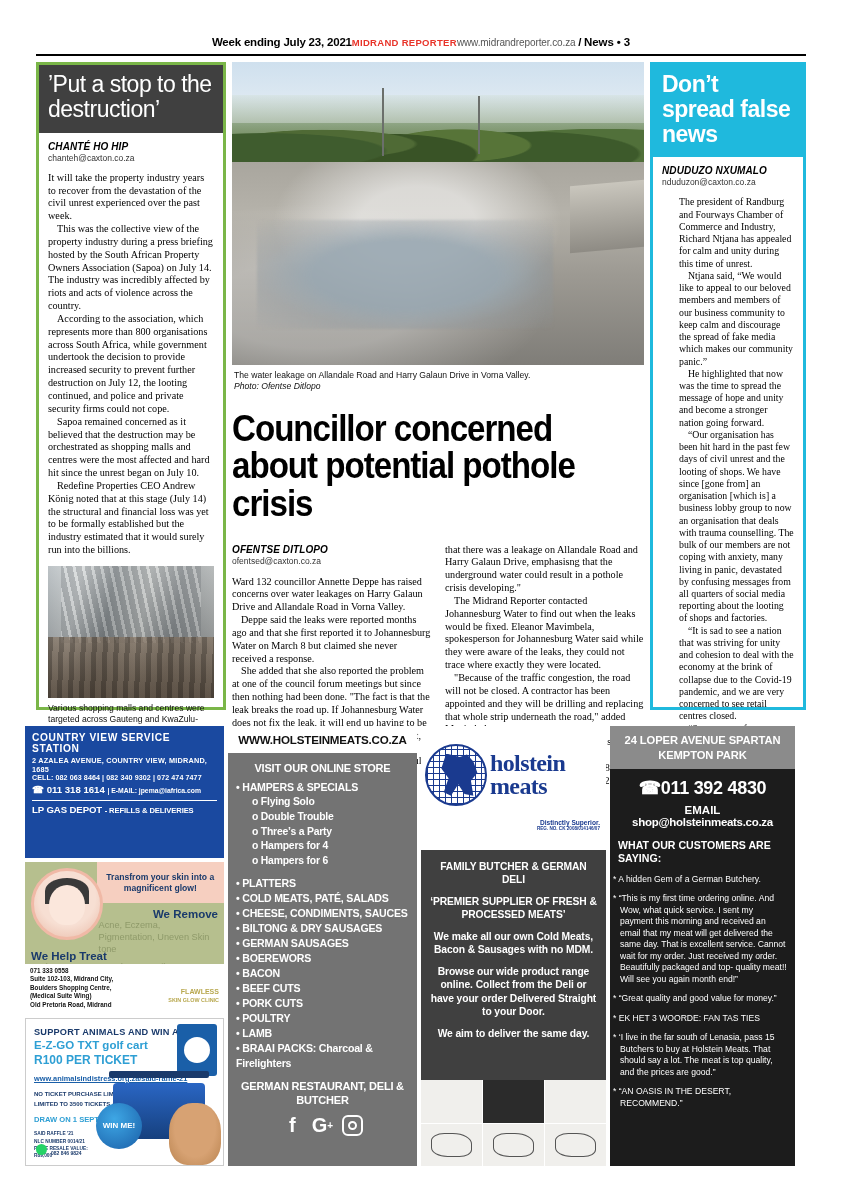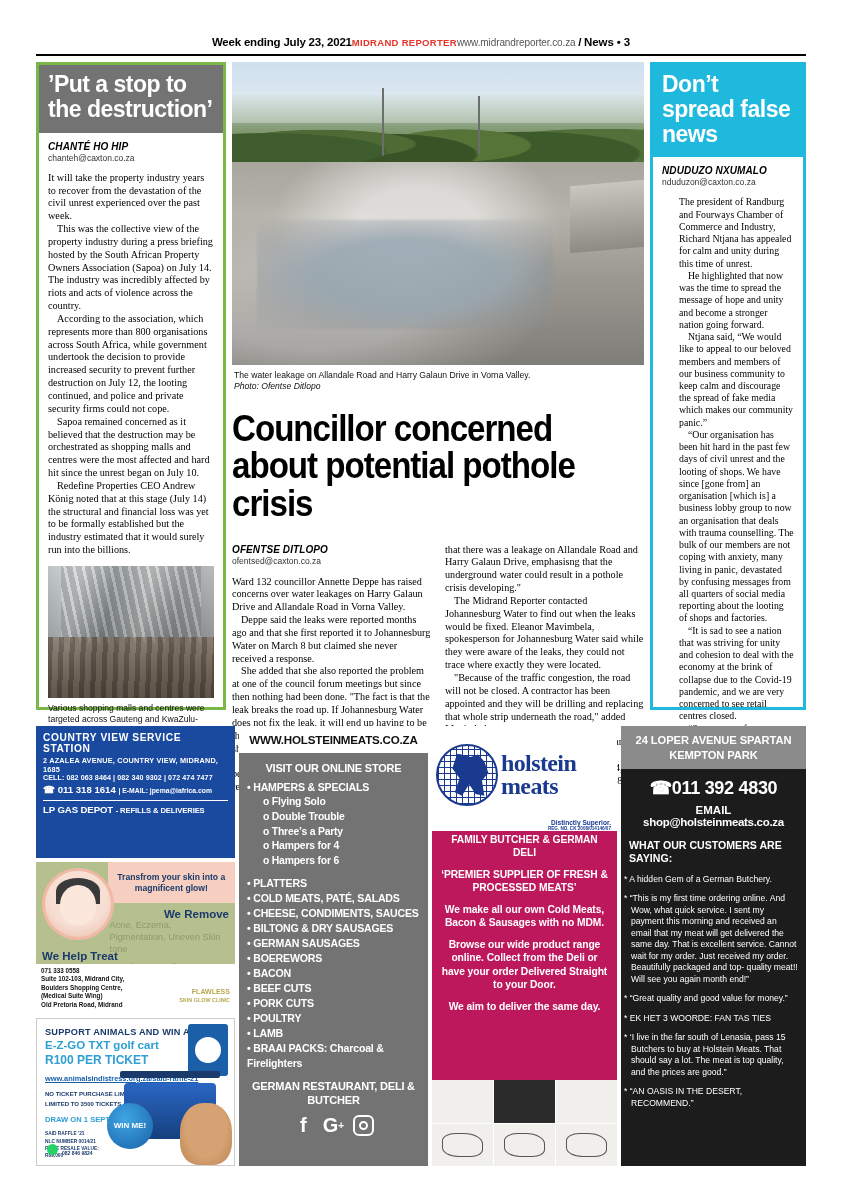--- a/index.html
+++ b/index.html
@@ -21,22 +21,22 @@
   .masthead-center { font-size: 9.5px; font-weight: bold; color:#e8342a; letter-spacing: 0.3px; }
   .masthead-right { font-size: 10px; color:#555; letter-spacing: -0.1px; }
   .masthead-right b { color:#000; font-size: 11.5px; }
 
   
   .col-left {
     position: absolute; left: 36px; top: 62px; width: 190px; height: 648px;
     border: 3px solid #7ab648; background:#fff;
   }
   .green-head {
-    background:#737373; color:#fff; padding: 7px 9px 11px 9px;
-    font-size: 23px; line-height: 1.08; font-weight: bold; letter-spacing: -0.5px;
+    background:#404040; color:#fff; padding: 7px 9px 11px 9px;
+    font-size: 23px; line-height: 1.08; font-weight: normal; letter-spacing: -0.5px;
   }
   .byline-block { padding: 8px 9px 0 9px; }
   .byline-name { font-size: 10px; font-weight: bold; font-style: italic; letter-spacing: 0.1px; color:#000;}
   .byline-mail { font-size: 8.5px; color:#333; margin-top:1px; }
   .body-serif {
     font-family: "Liberation Serif", serif;
     font-size: 10.2px; line-height: 1.26; color:#000; text-align: left;
   }
   .col-left .body-serif { padding: 9px 9px 0 9px; }
   .body-serif p { margin: 0; }
@@ -117,21 +117,21 @@
     position: absolute; left: 650px; top: 62px; width: 156px; height: 648px;
     border: 3px solid #1fb9dd; background:#fff;
   }
   .cyan-head {
     background:#1fb9dd; color:#fff; padding: 7px 9px 11px 9px;
     font-size: 23px; line-height: 1.08; font-weight: bold; letter-spacing: -0.5px;
   }
   .col-right .body-serif { padding: 9px 9px 0 26px; font-size: 9.8px; line-height: 1.25; }
 
   
-  .ads { position: absolute; left: 36px; top: 726px; width: 770px; height: 440px;
+  .ads { position: absolute; left: 25px; top: 726px; width: 770px; height: 440px;
          display:flex; gap: 4px; }
   .ad-col-1 { width: 200px; display:flex; flex-direction:column; gap: 4px; }
   .ad-col-2 { width: 190px; }
   .ad-col-3 { width: 186px; }
   .ad-col-4 { width: 186px; }
 
   
   .ad-csv { background:#1a49a0; color:#fff; padding:6px 7px; height:132px; position:relative;}
   .csv-title { font-size: 10.2px; font-weight: bold; letter-spacing: 0.6px; }
   .csv-sub { font-size: 7.3px; font-weight:bold; letter-spacing:.2px; margin-top:2px; }
@@ -221,21 +221,21 @@
   .hr-logo { height:92px; display:flex; align-items:center; gap:3px; padding:5px 4px 0 4px; position:relative;}
   .hr-globe { width:62px; height:62px; border-radius:50%; position:relative;
     background: repeating-linear-gradient(90deg,#1a3a8f 0 1px, transparent 1px 6px),
                 repeating-linear-gradient(0deg,#1a3a8f 0 1px, transparent 1px 6px);
     border:2px solid #1a3a8f; overflow:hidden; }
   .hr-cow { position:absolute; left:12px; top:8px; width:40px; height:44px; background:#1a3a8f;
     clip-path: polygon(18% 0,52% 8%,70% 2%,86% 18%,96% 44%,80% 62%,86% 96%,64% 92%,48% 70%,30% 96%,12% 88%,24% 56%,6% 34%); }
   .hr-name { font-family:"Liberation Serif", serif; font-weight:bold; color:#1a3a8f; font-size:24px; line-height:.92; letter-spacing:-0.6px;}
   .hr-tag { font-size:6.6px; font-weight:bold; color:#1a3a8f; text-align:right; padding-right:6px; margin-top:1px;}
   .hr-reg { font-size:4.6px; font-weight:bold; color:#1a3a8f; text-align:right; padding-right:6px;}
-  .hr-red { background:#be185d; color:#fff; flex:1; padding:2px 9px; text-align:center; }
+  .hr-red { background:#404040; color:#fff; flex:1; padding:10px 9px; text-align:center;margin-top:19px; }
   .hr-red div { font-size:10.3px; font-weight:bold; line-height:1.27; letter-spacing:-0.1px;}
   .hr-red .sp { height:9px; }
   .hr-meatgrid { height:86px; background:#fff; position:relative; overflow:hidden;
     display:grid; grid-template-columns:repeat(3,1fr); grid-template-rows:repeat(2,1fr); gap:1px;}
   .mg-cell { background:#f0efec; position:relative; }
   .mg-cell.dark { background:#2b2b2b; }
   .mg-cow { position:absolute; left:16%; top:22%; width:68%; height:56%;
     border:1.5px solid #555; border-radius:32% 46% 30% 40%; }
 
   
@@ -326,22 +326,22 @@
   </div>
 
   <div class="col-right">
     <div class="cyan-head">Don’t spread false news</div>
     <div class="byline-block">
       <div class="byline-name">NDUDUZO NXUMALO</div>
       <div class="byline-mail">nduduzon@caxton.co.za</div>
     </div>
     <div class="body-serif">
       <p>The president of Randburg and Fourways Chamber of Commerce and Industry, Richard Ntjana has appealed for calm and unity during this time of unrest.</p>
+      <p>Ntjana said, “We would like to appeal to our beloved members and members of our business community to keep calm and discourage the spread of fake media which makes our community panic.”</p>
       <p>He highlighted that now was the time to spread the message of hope and unity and become a stronger nation going forward.</p>
-      <p>Ntjana said, “We would like to appeal to our beloved members and members of our business community to keep calm and discourage the spread of fake media which makes our community panic.”</p>
       <p>“Our organisation has been hit hard in the past few days of civil unrest and the looting of shops. We have since [gone from] an organisation [which is] a business lobby group to now an organisation that deals with trauma counselling. The bulk of our members are not coping with anxiety, many living in panic, devastated by confusing messages from all quarters of social media reporting about the looting of shops and factories.</p>
       <p>“It is sad to see a nation that was striving for unity and cohesion to deal with the economy at the brink of collapse due to the Covid-19 pandemic, and we are very concerned to see retail centres closed.</p>
       <p>“Some parts of our beautiful country have just been turned into war zones... With the deployment of the army, the situation is very dire but some businesses are not comfortable with the police and army visibility in our areas where major shopping malls and factories are based.”</p>
     </div>
   </div>
 
   <div class="ads">
 
     <div class="ad-col-1">
 

